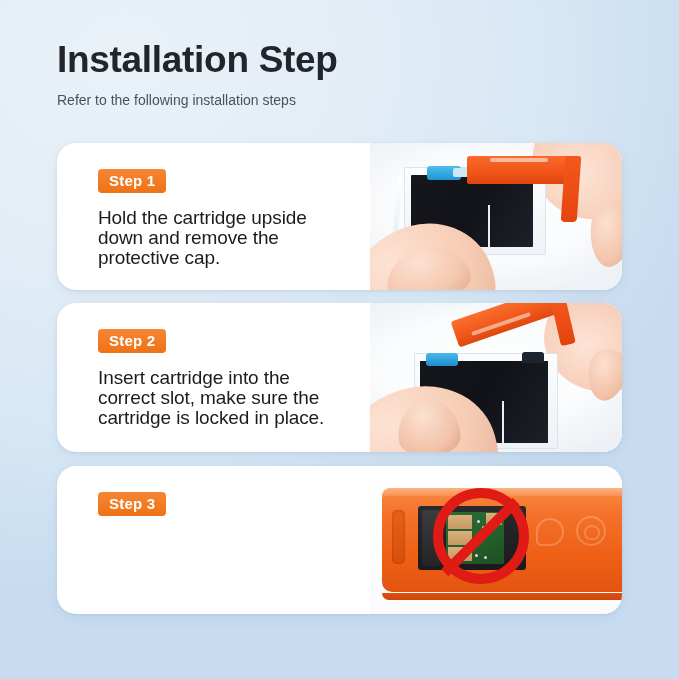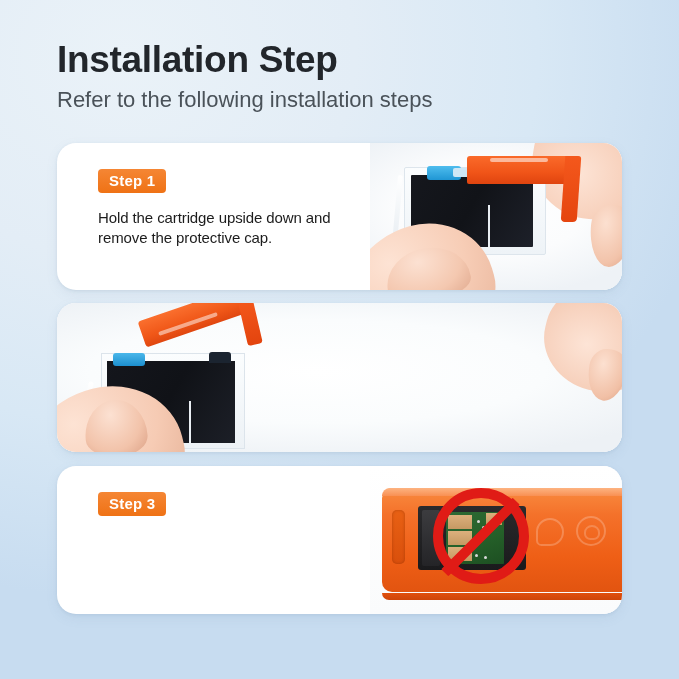--- a/index.html
+++ b/index.html
@@ -34,21 +34,21 @@
     margin: 0;
     font-size: 37px;
     line-height: 44px;
     font-weight: 700;
     letter-spacing: -0.3px;
     color: #22262b;
     font-family: "Liberation Sans", sans-serif;
   }
   .page-subtitle {
     margin: 5px 0 0 0;
-    font-size: 22px;
+    font-size: 14px;
     line-height: 26px;
     font-weight: 400;
     color: #4a5259;
     letter-spacing: 0px;
   }
 
   
   .card {
     position: absolute;
     left: 57px;
@@ -77,21 +77,21 @@
     font-size: 15px;
     font-weight: 700;
     letter-spacing: 0.2px;
     padding: 3px 11px 4px 11px;
     border-radius: 4px;
     line-height: 17px;
   }
 
   .step-desc {
     margin: 15px 0 0 0;
-    font-size: 15px;
+    font-size: 19px;
     line-height: 20px;
     color: #1c1c1c;
     letter-spacing: -0.1px;
     max-width: 252px;
   }
 
   .card-photo {
     flex: 1 1 auto;
     position: relative;
     overflow: hidden;
@@ -453,20 +453,24 @@
       <div class="p1-cap"></div>
       <div class="p1-cap-gloss"></div>
       <div class="p1-cap-tab"></div>
       <div class="p1-finger-r"></div>
       <div class="p1-hand-l"></div>
       <div class="p1-thumb-l"></div>
     </div>
   </div>
 
   <div class="card" id="card-2">
+    <div class="card-text">
+      <span class="step-badge">Step 2</span>
+      <p class="step-desc">Insert cartridge into the correct slot, make sure the cartridge is locked in place.</p>
+    </div>
     <div class="card-photo">
       <div class="p2-bg"></div>
       <div class="p2-hand-r"></div>
       <div class="p2-body"></div>
       <div class="p2-ink"></div>
       <div class="p2-ink-split"></div>
       <div class="p2-clip"></div>
       <div class="p2-nub"></div>
       <div class="p2-stick"></div>
       <div class="p2-cap"></div>

